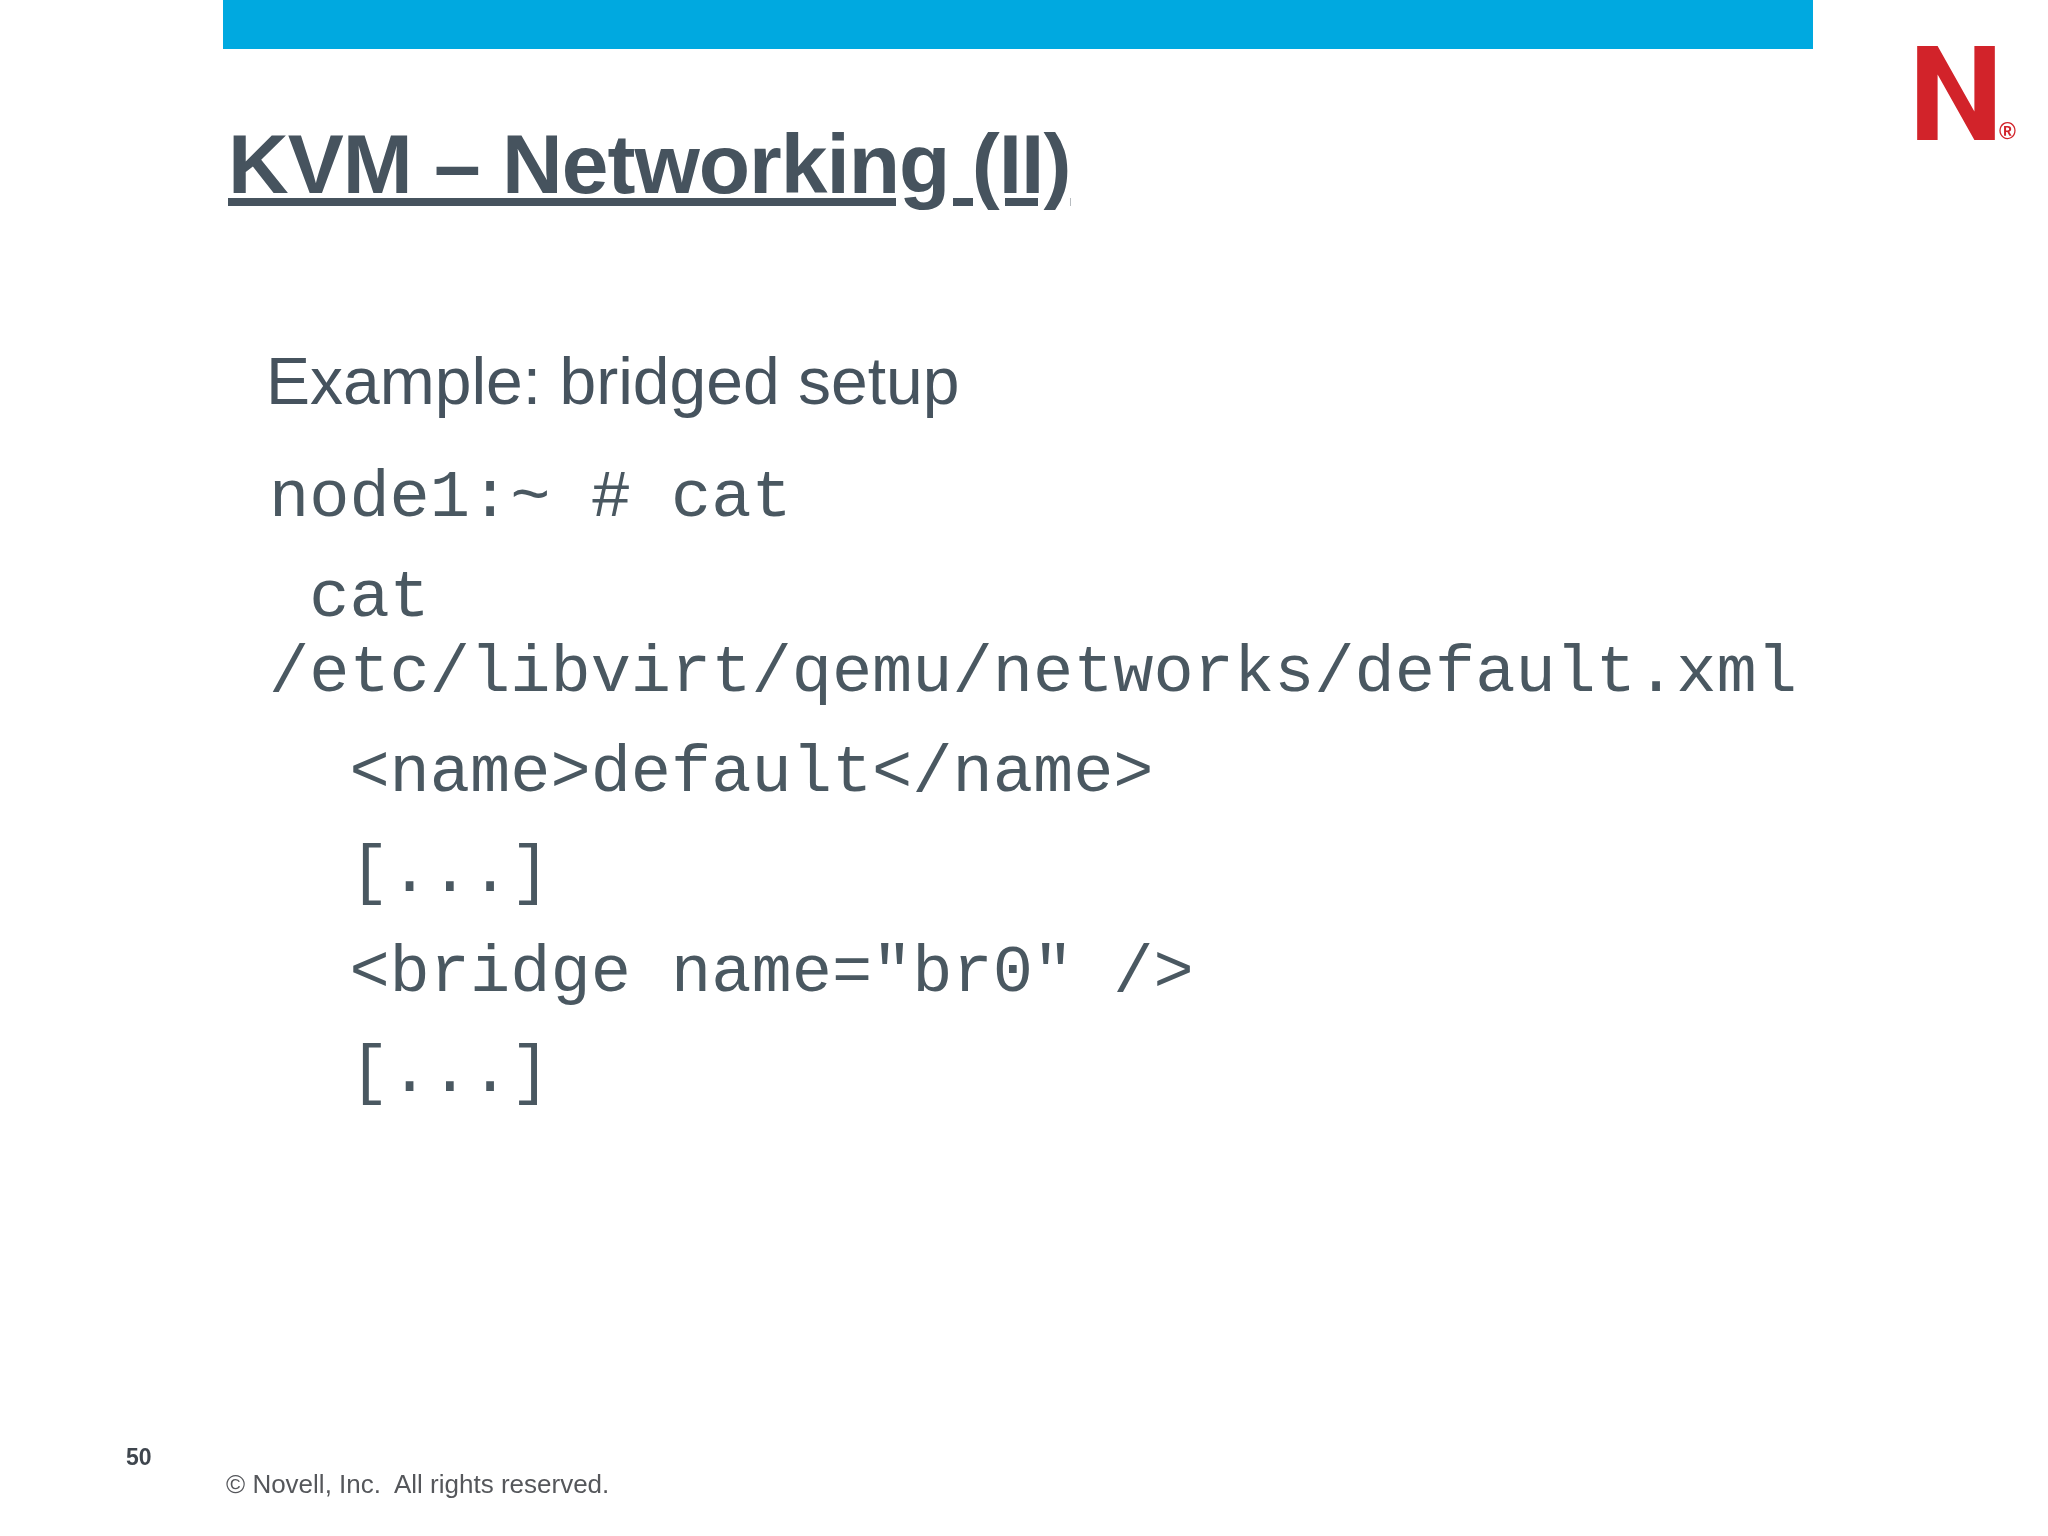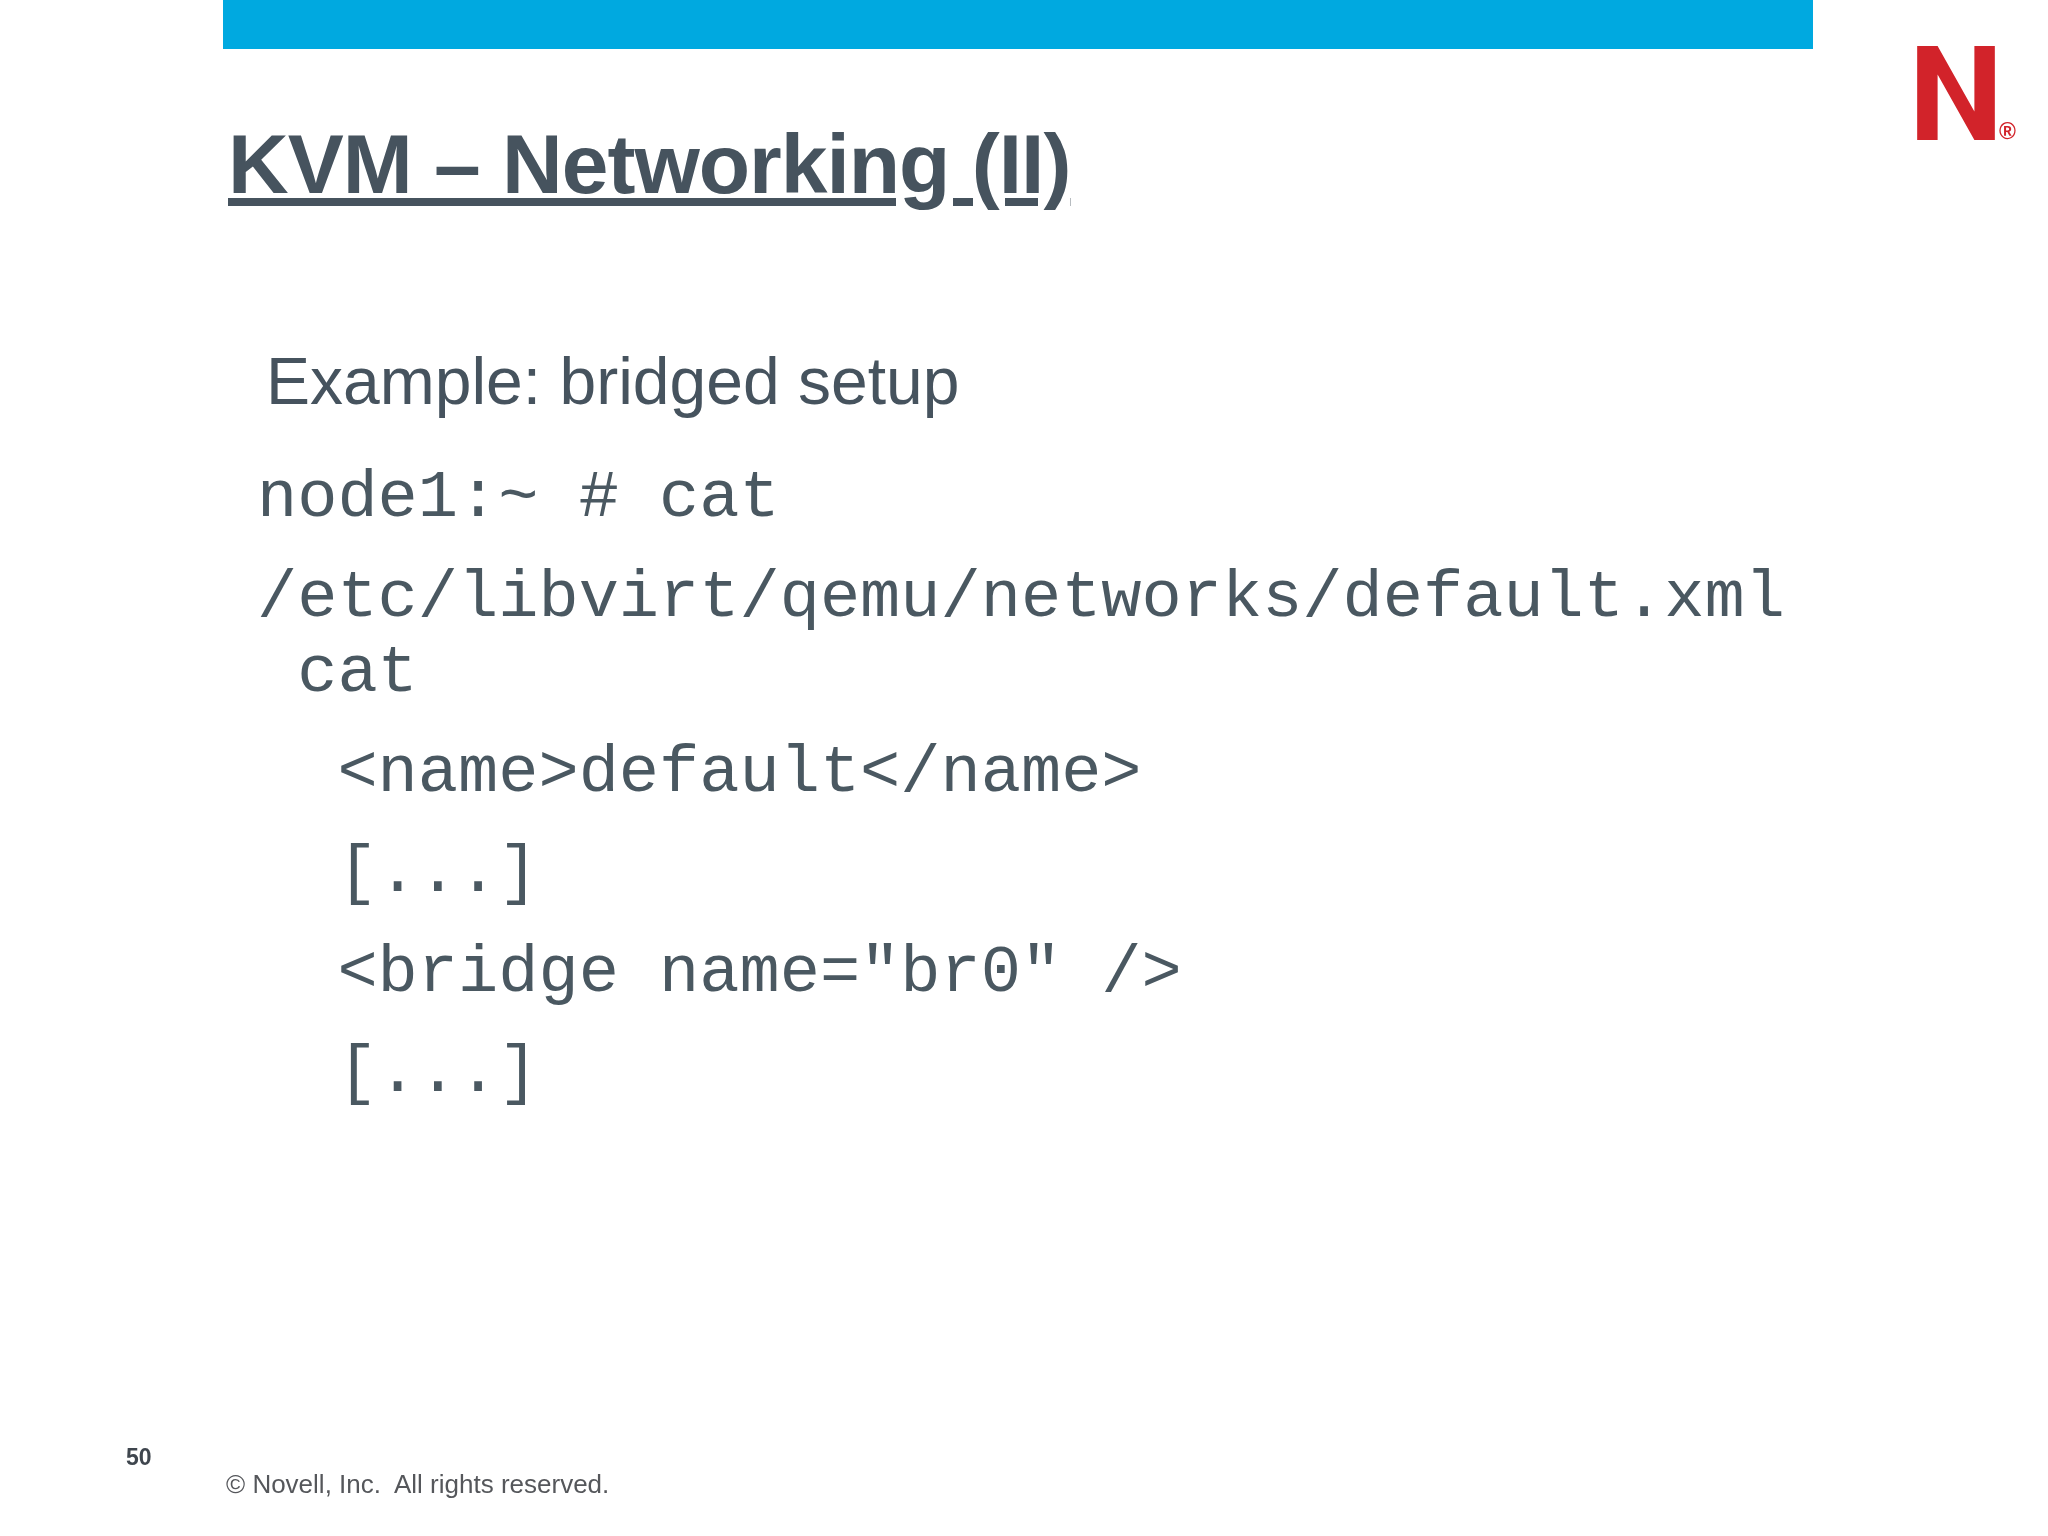--- a/index.html
+++ b/index.html
@@ -34,21 +34,21 @@
   }
   .subtitle{
     position:absolute;left:266px;top:348px;
     font-size:66px;color:var(--heading);line-height:1;white-space:pre;
   }
   .code-block{
     position:absolute;left:253px;top:461px;
     font-family:"Liberation Mono","DejaVu Sans Mono",monospace;
     font-size:67px;color:var(--code);
   }
-  .code-para{margin:0 0 25px 4px;}
+  .code-para{margin:0 0 25px 16px;}
   .code-line{height:75px;line-height:75px;white-space:pre;}
   .footer-page{
     position:absolute;left:126px;top:1446px;
     font-size:23px;font-weight:bold;color:#3F464E;line-height:1;
   }
   .footer-copy{
     position:absolute;left:226px;top:1443px;
     font-size:26px;color:var(--footer);line-height:1;white-space:pre;margin-top:28px;
   }
 </style>
@@ -68,22 +68,22 @@
 
   <h1 class="title" style="margin:0;text-decoration:underline;">KVM – Networking (II)</h1>
 
   <div class="subtitle">Example: bridged setup</div>
 
   <div class="code-block">
       <div class="code-para">
         <div class="code-line">node1:~ # cat</div>
       </div>
       <div class="code-para">
+        <div class="code-line"> cat</div>
         <div class="code-line">/etc/libvirt/qemu/networks/default.xml</div>
-        <div class="code-line"> cat</div>
       </div>
       <div class="code-para">
         <div class="code-line">  &lt;name&gt;default&lt;/name&gt;</div>
       </div>
       <div class="code-para">
         <div class="code-line">  [...]</div>
       </div>
       <div class="code-para">
         <div class="code-line">  &lt;bridge name="br0" /&gt;</div>
       </div>

